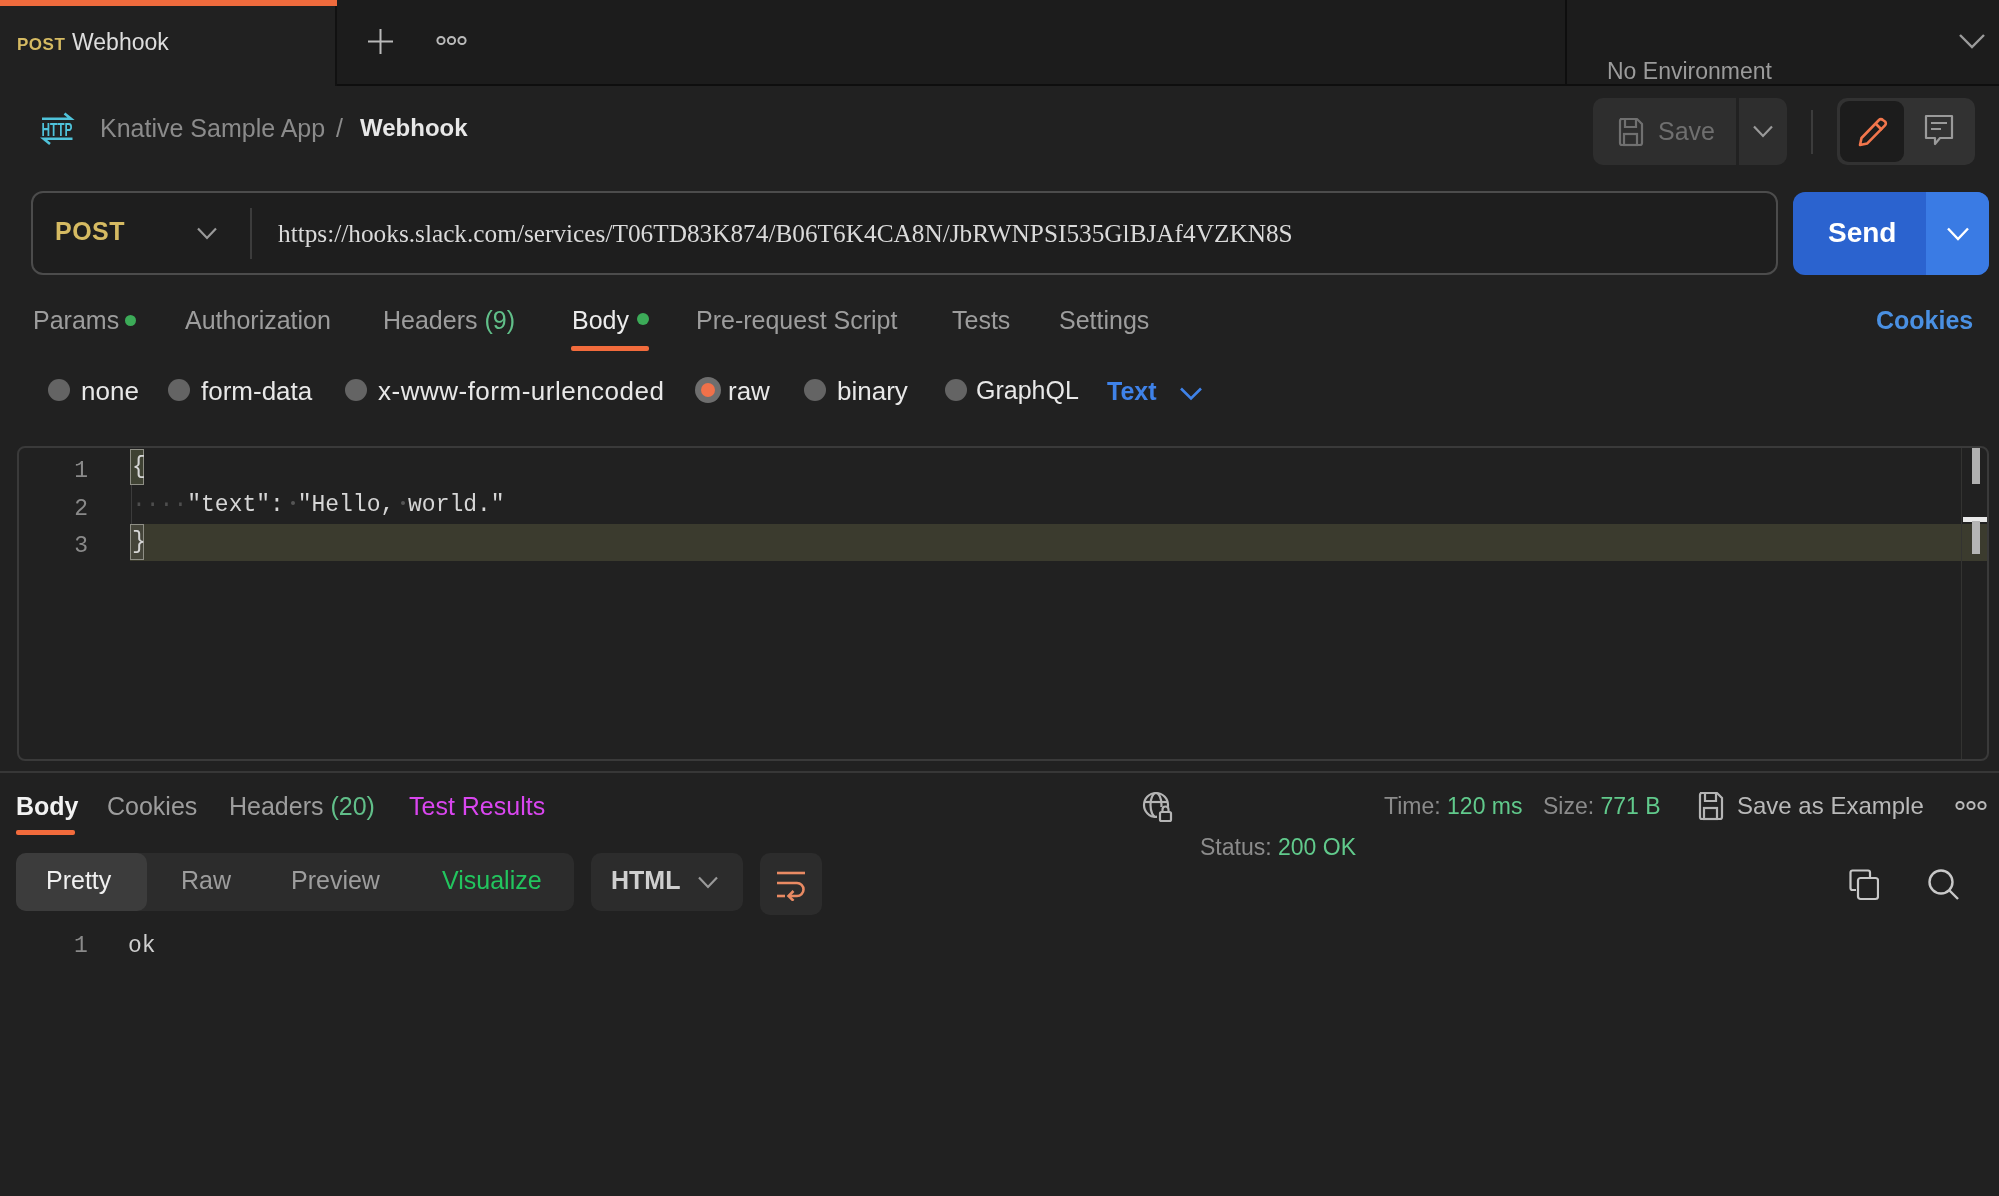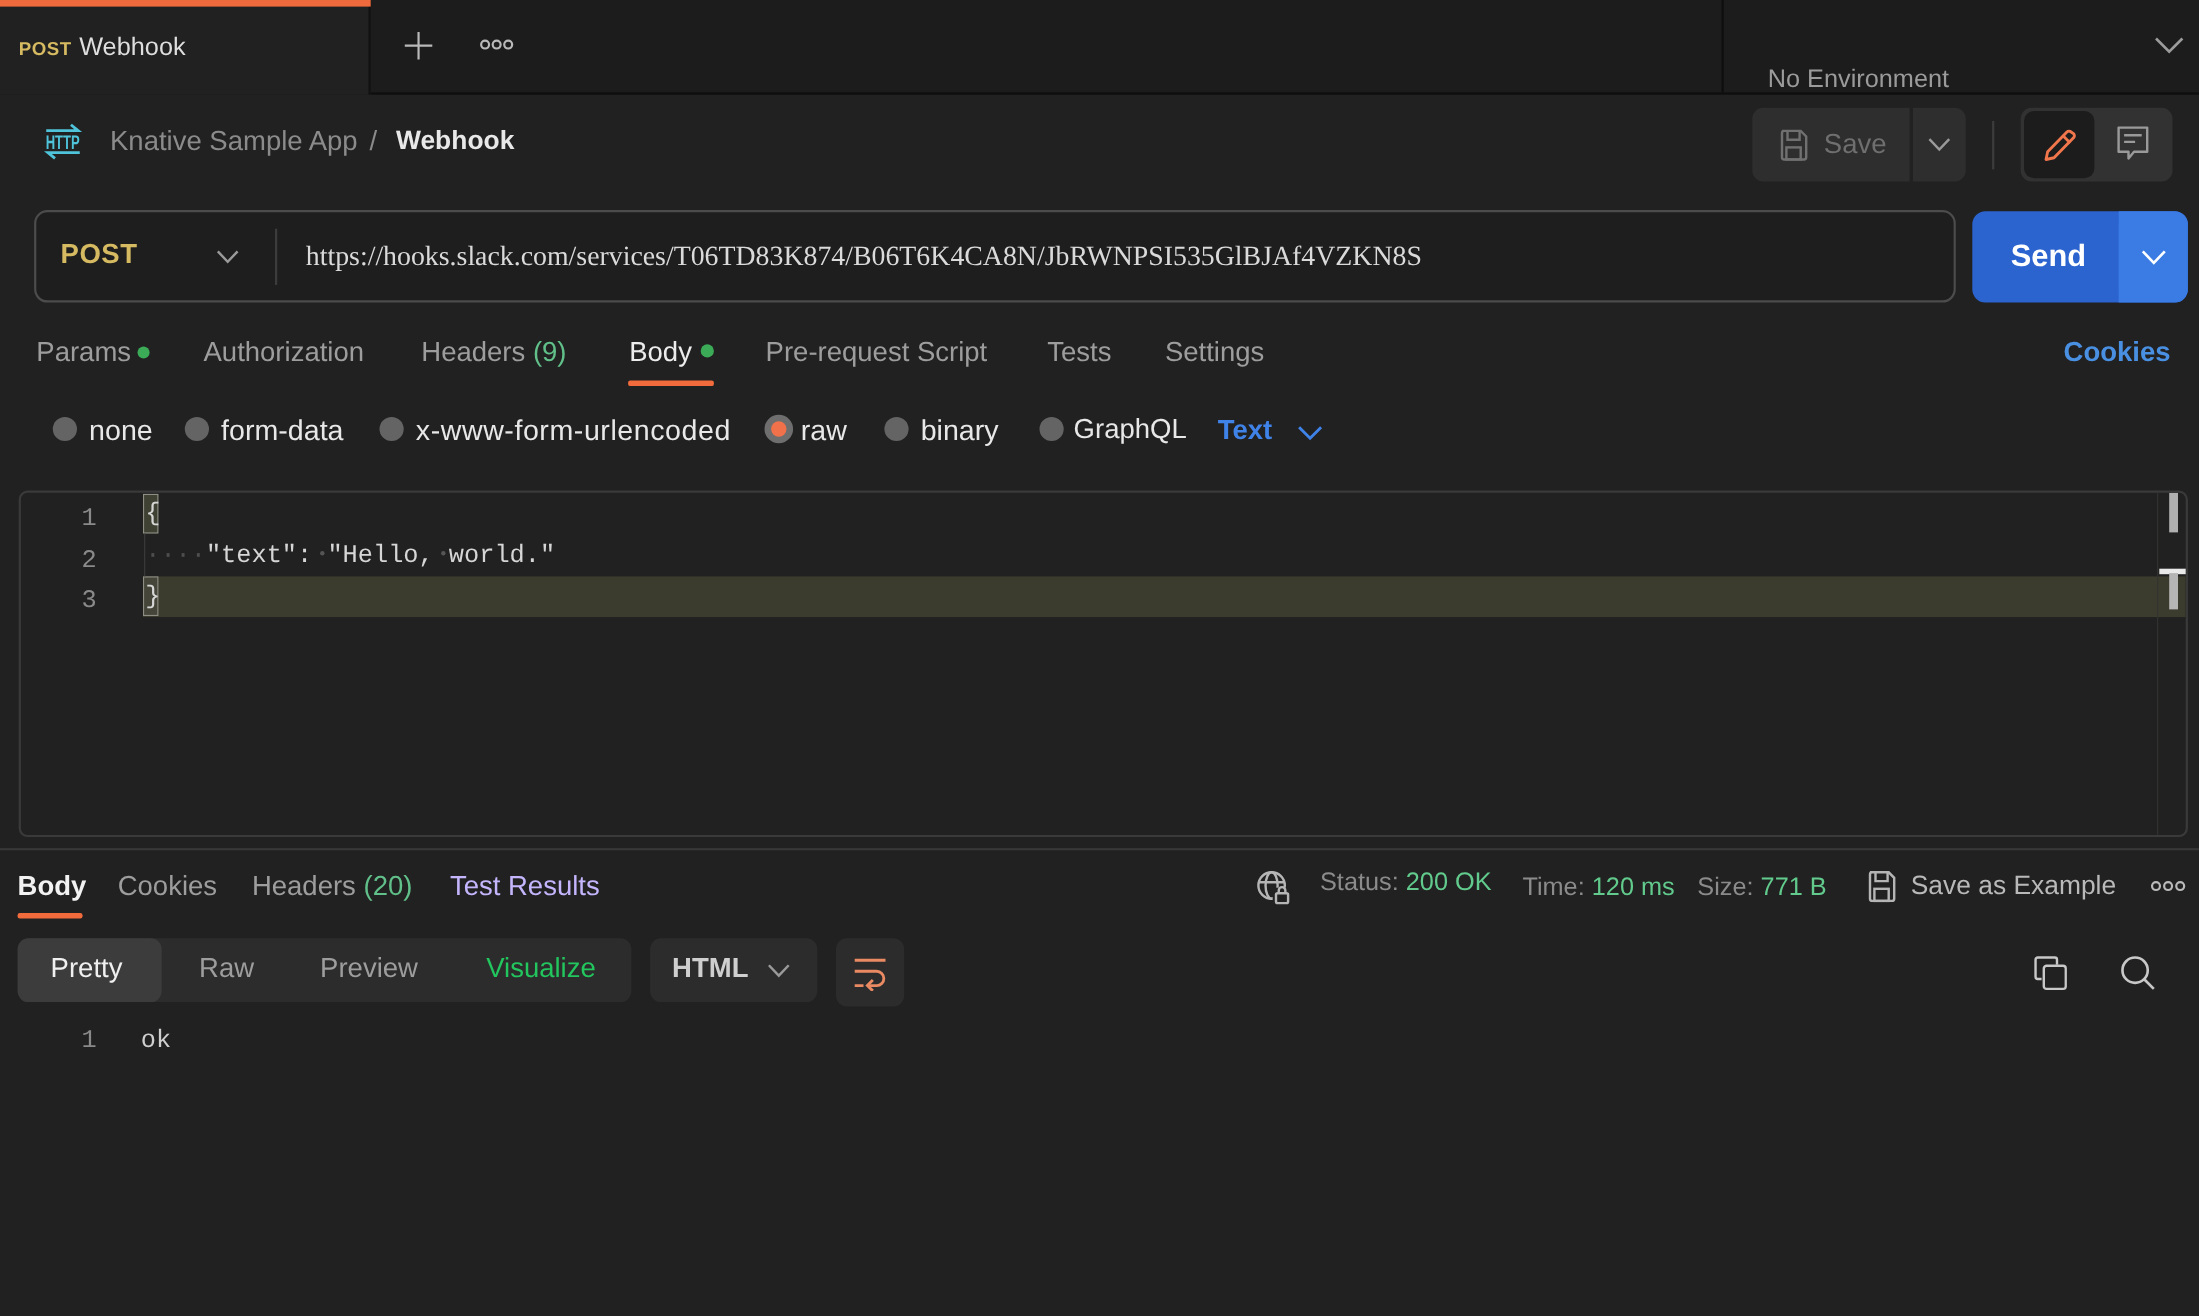--- a/index.html
+++ b/index.html
@@ -132,31 +132,31 @@
     <div class="abs" style="left:1944px;top:69px;width:26px;height:5px;background:#e9e9e9;"></div>
     <div class="abs" style="left:1953px;top:73px;width:8px;height:33px;background:#b5b5b5;"></div>
     <div class="abs" style="left:112px;top:37px;width:1px;height:39px;background:#3c3c3c;"></div>
   </div>
 
   <div class="abs" style="left:0;top:771px;width:1999px;height:2px;background:#373737;"></div>
   <div class="abs" style="left:16px;top:792px;font-size:25px;font-weight:700;color:#f2f2f2;">Body</div>
   <div class="abs" style="left:16px;top:830px;width:59px;height:5px;background:#f26b3c;border-radius:2px;"></div>
   <div class="abs" style="left:107px;top:792px;font-size:25px;color:#9d9d9d;">Cookies</div>
   <div class="abs" style="left:229px;top:792px;font-size:25px;color:#9d9d9d;">Headers <span style="color:#61bf89;text-align:center;">(20)</span></div>
-  <div class="abs" style="left:409px;top:792px;font-size:25px;color:#c4b5fd;">Test Results</div>
+  <div class="abs" style="left:409px;top:792px;font-size:25px;color:#d946ef;">Test Results</div>
 
   <svg class="abs" style="left:1142px;top:791px;" width="34" height="32" viewBox="0 0 34 32">
     <circle cx="14" cy="14" r="12" fill="none" stroke="#b5b5b5" stroke-width="2.2"></circle>
     <ellipse cx="14" cy="14" rx="5.5" ry="12" fill="none" stroke="#b5b5b5" stroke-width="2.2"></ellipse>
     <path d="M2.5 11 H25.5" stroke="#b5b5b5" stroke-width="2.2"></path>
     <rect x="15" y="16" width="17" height="16" fill="#212121"></rect>
     <rect x="18" y="21" width="11" height="9" rx="1.5" fill="none" stroke="#b5b5b5" stroke-width="2.2"></rect>
     <path d="M20.5 21 V18.5 a3 3 0 0 1 6 0 V21" fill="none" stroke="#b5b5b5" stroke-width="2.2"></path>
   </svg>
-  <div class="abs" style="left:1200px;top:788px;font-size:23px;color:#8b8b8b;">Status: <span style="color:#61ca8c;">200 OK</span></div>
+  <div class="abs" style="left:1200px;top:834px;font-size:23px;color:#8b8b8b;">Status: <span style="color:#61ca8c;">200 OK</span></div>
   <div class="abs" style="left:1384px;top:793px;font-size:23px;color:#8b8b8b;">Time: <span style="color:#61ca8c;">120 ms</span></div>
   <div class="abs" style="left:1543px;top:793px;font-size:23px;color:#8b8b8b;">Size: <span style="color:#61ca8c;">771 B</span></div>
   <svg class="abs" style="left:1696px;top:791px;" width="30" height="30" viewBox="0 0 30 30">
     <path d="M4 2 H21 L26 7 V26 a2 2 0 0 1 -2 2 H6 a2 2 0 0 1 -2 -2 V4 a2 2 0 0 1 2 -2 Z" fill="none" stroke="#b5b5b5" stroke-width="2.2"></path>
     <path d="M9 2 V10 H20 V2" fill="none" stroke="#b5b5b5" stroke-width="2.2"></path>
     <rect x="8" y="17" width="13" height="11" fill="none" stroke="#b5b5b5" stroke-width="2.2"></rect>
   </svg>
   <div class="abs" style="left:1737px;top:792px;font-size:24px;color:#b9b9b9;">Save as Example</div>
   <svg class="abs" style="left:1955px;top:799px;" width="34" height="13" viewBox="0 0 34 13">
     <circle cx="5" cy="6.5" r="3.6" fill="none" stroke="#b9b9b9" stroke-width="2"></circle>

